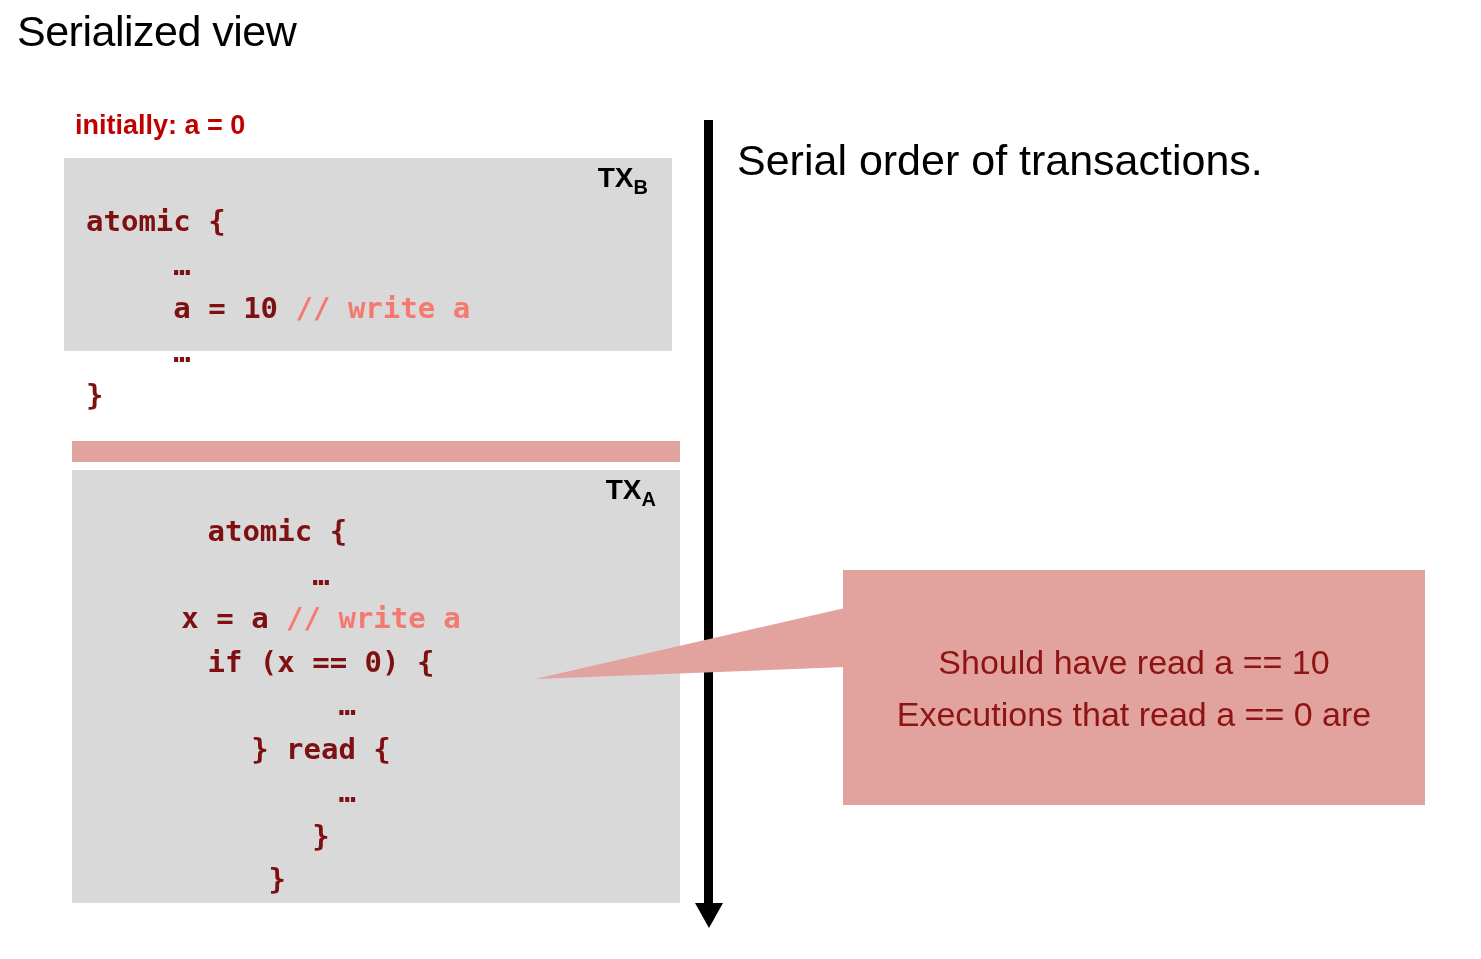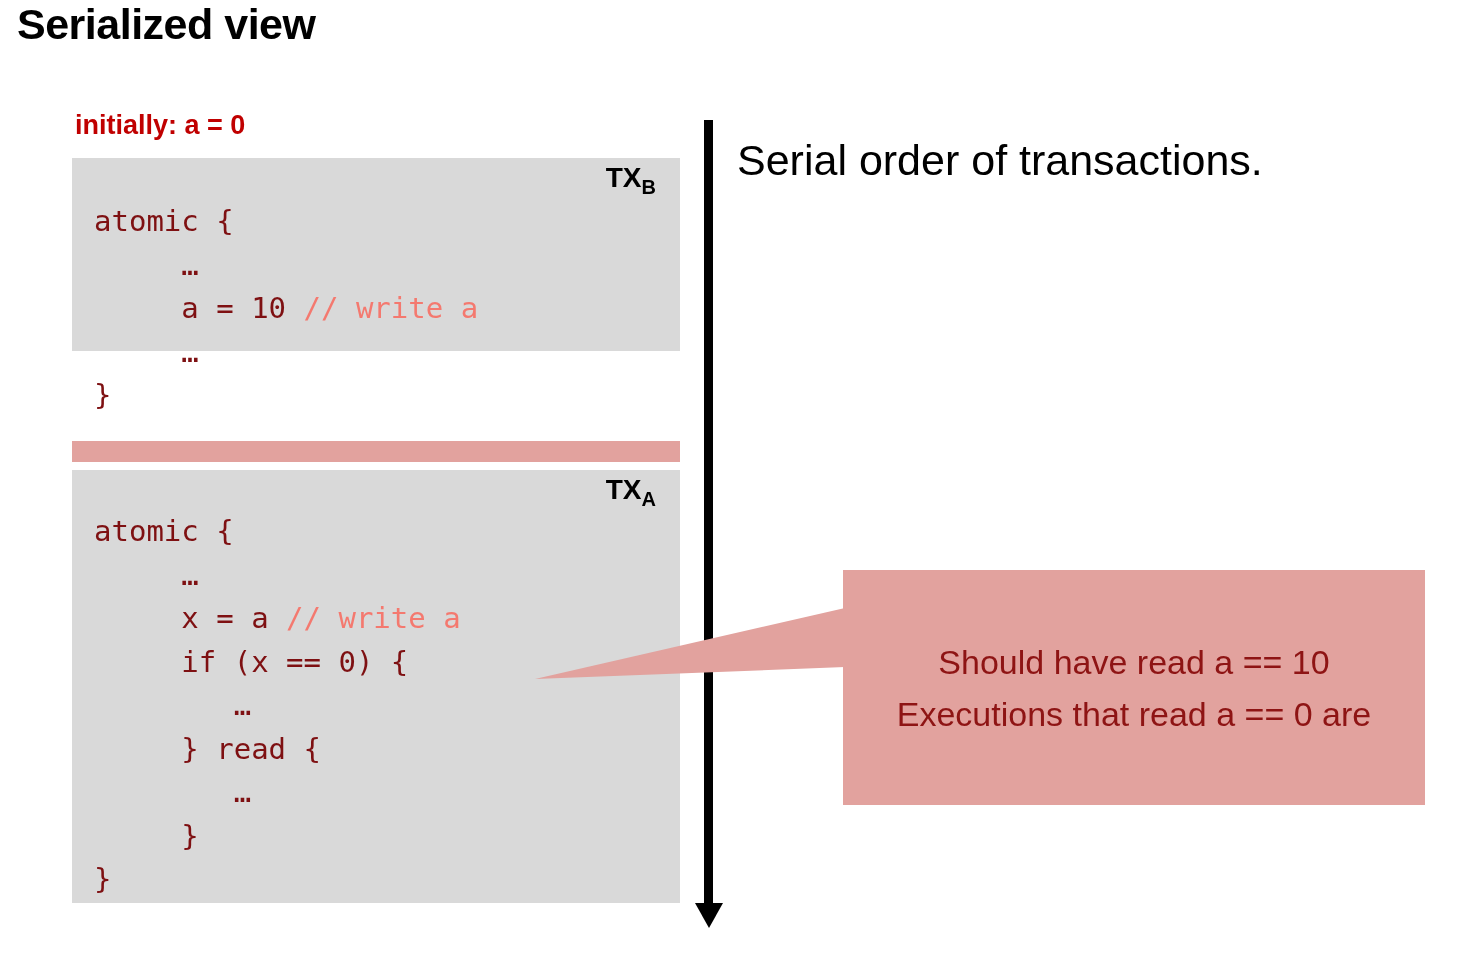--- a/index.html
+++ b/index.html
@@ -11,32 +11,32 @@
     --callout_red:#8E1414;
     --black:#000000;
   }
   html,body{margin:0;padding:0;background:#fff;}
   #slide{
     position:relative;width:1481px;height:959px;background:#fff;overflow:hidden;
     font-family:"Liberation Sans", sans-serif;
   }
   .abs{position:absolute;}
 
-  .title{left:17px;top:0;font-size:43px;font-weight:bold;color:var(--black);letter-spacing:-0.5px;}
+  .title{left:17px;top:7px;font-size:43px;font-weight:normal;color:var(--black);letter-spacing:-0.5px;}
   .initially{left:75px;top:110px;font-size:27px;font-weight:bold;color:var(--bright_red);}
   .caption{left:737px;top:136px;font-size:43px;color:var(--black);text-align:center;}
 
   .box{background:var(--box_gray);z-index:1;}
-  #txb-box{left:72px;top:158px;width:608px;height:193px;}
-  #txa-box{left:72px;top:470px;width:608px;height:433px;}
+  #txb-box{left:64px;top:158px;width:608px;height:193px;}
+  #txa-box{left:72px;top:470px;width:608px;height:433px;text-align:center;}
 
   .tx-label{position:absolute;top:4px;right:24px;font-weight:bold;font-size:28px;color:var(--black);}
   .tx-label .sub{font-size:20px;vertical-align:-7px;}
 
-  .code{position:absolute;left:22px;font-family:"DejaVu Sans Mono", monospace;font-weight:normal;
+  .code{position:absolute;left:22px;font-family:"DejaVu Sans Mono", monospace;font-weight:bold;
         font-size:29px;line-height:43.5px;color:var(--code_red);}
   #txb-box .code{top:42px;}
   #txa-box .code{top:40px;}
   .code-line span{white-space:pre;}
   .c-comment{color:var(--comment_coral);margin-top:44px;}
 
   .bar{left:72px;top:441px;width:608px;height:21px;background:var(--pink);z-index:1;}
 
   .arrow-shaft{left:704px;top:120px;width:9px;height:786px;background:var(--black);z-index:2;}
   .arrow-head{left:695px;top:903px;width:0;height:0;

